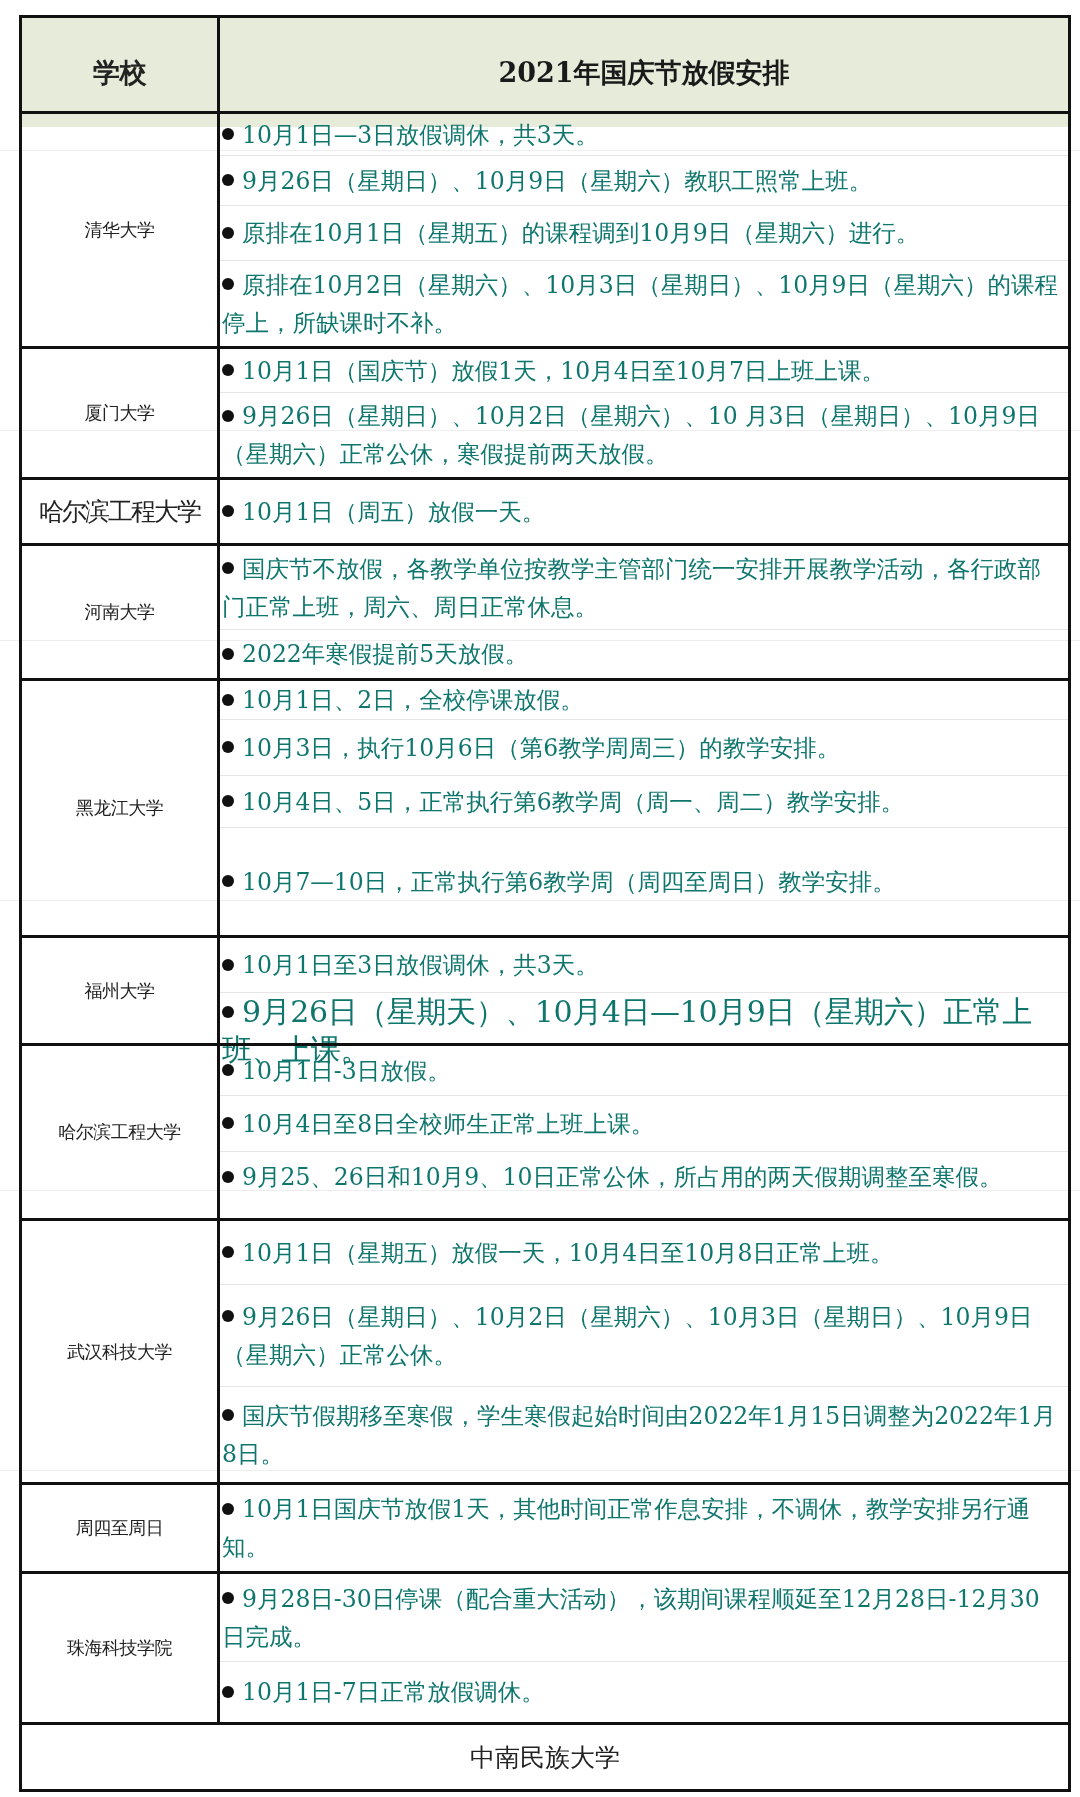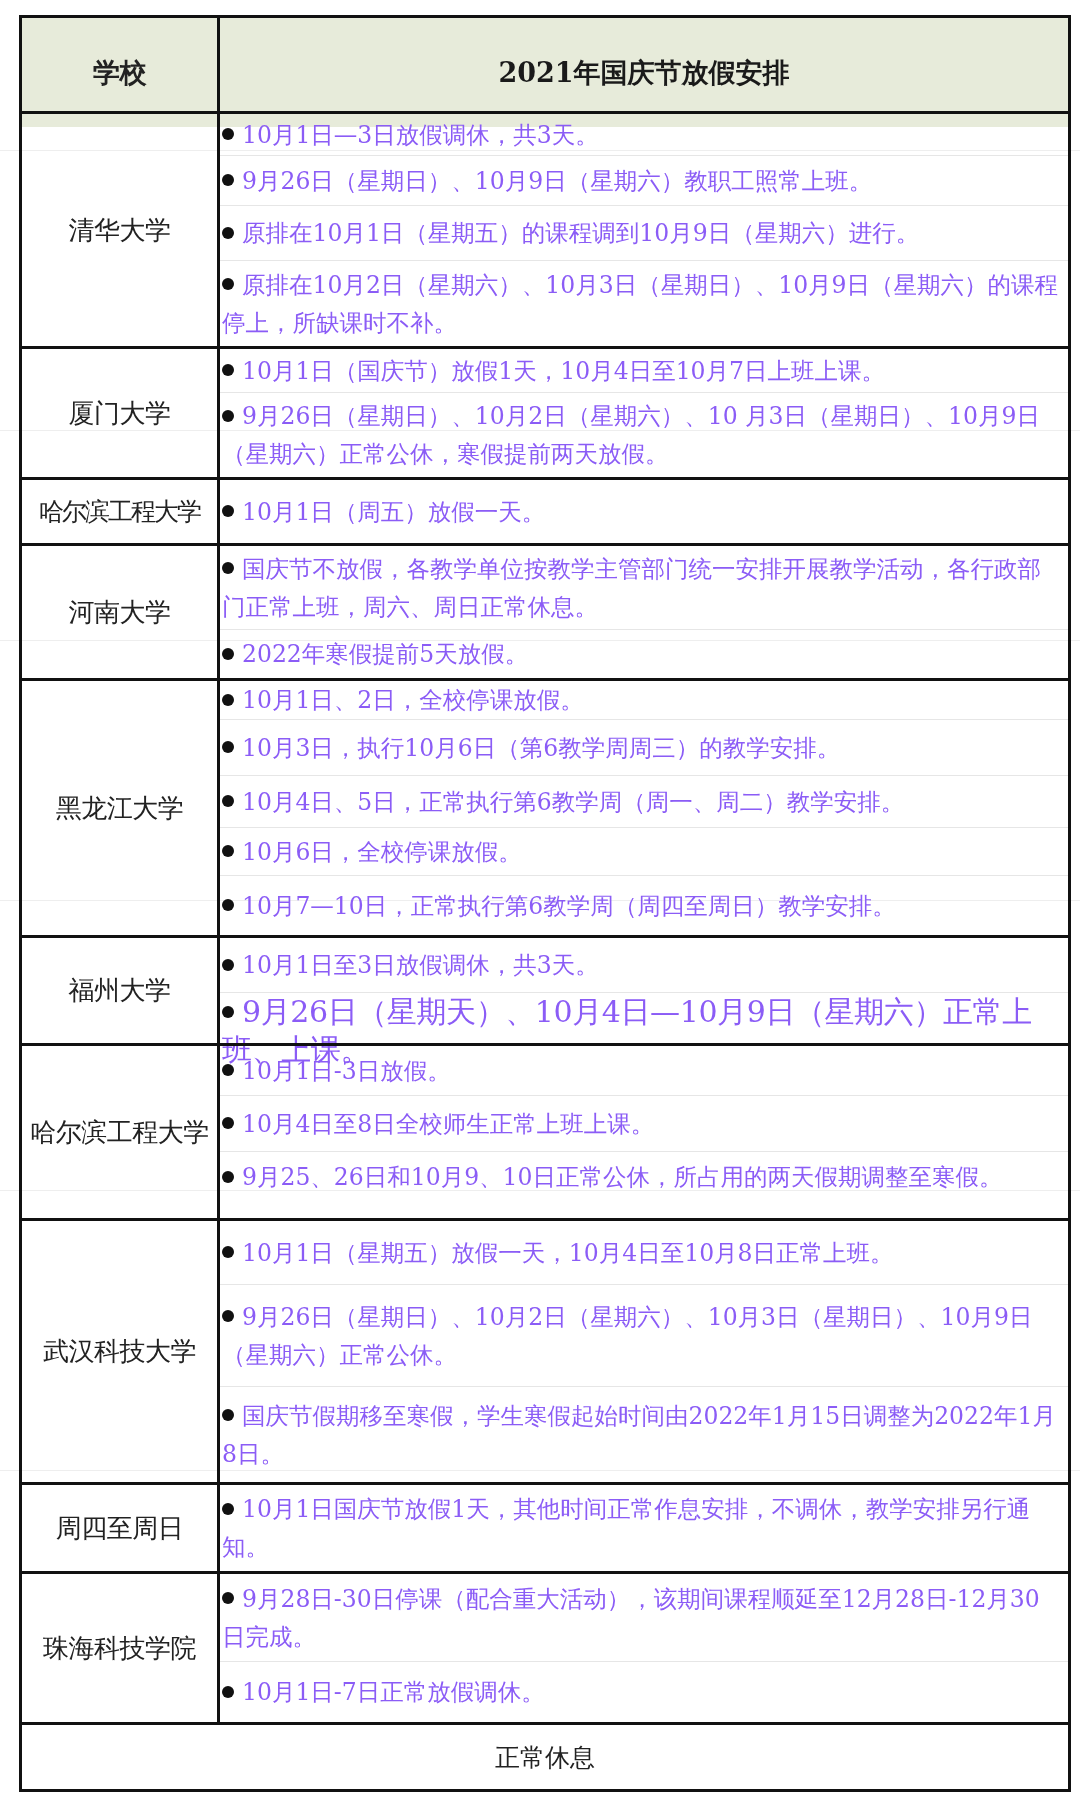--- a/index.html
+++ b/index.html
@@ -5,26 +5,26 @@
   html, body { margin: 0; padding: 0; background: #ffffff; }
   body { width: 1080px; height: 1797px; position: relative; overflow: hidden;
          font-family: "DejaVu Serif", "Liberation Serif", serif; color: #1a1a1a; }
   .page-grid { position: absolute; inset: 0; pointer-events: none; }
   .page-grid .gl { position: absolute; left: 0; right: 0; height: 1px; background: #eeeeee; }
   .table { position: absolute; left: 19px; top: 15px; width: 1052px; height: 1777px;
            border: 3px solid #111; box-sizing: border-box; }
   .row { position: absolute; left: 0; right: 0; border-top: 3px solid #111; box-sizing: border-box; display: flex; }
   .row.first { border-top: none; }
   .school { width: 195px; flex: 0 0 195px; border-right: 3px solid #111; display: flex; align-items: center;
-            justify-content: center; font-family: "DejaVu Sans", "Liberation Sans", sans-serif; font-size: 26px;
+            justify-content: center; font-family: "DejaVu Sans", "Liberation Sans", sans-serif; font-size: 18px;
             color: #222; white-space: nowrap; letter-spacing: -0.5px; }
   .school.tight { font-size: 25px; letter-spacing: -2px; text-align: center; }
   .items { flex: 1; display: flex; flex-direction: column; }
   .item { flex: 1; display: flex; align-items: center; padding: 0 6px 0 2px; box-sizing: border-box;
-          font-size: 23.5px; line-height: 38px; border-bottom: 1px solid #e6e6e6; color: #8b5cf6; }
+          font-size: 23.5px; line-height: 38px; border-bottom: 1px solid #e6e6e6; color: #0f766e; }
   .item:last-child { border-bottom: none; }
   .item .txt { display: block; }
   .bullet { display: inline-block; width: 12px; height: 12px; border-radius: 50%; background: #111;
             margin-right: 8px; vertical-align: middle; position: relative; top: -2px; }
   .header { background: #e7ebda; }
   .header .school { font-weight: bold; font-size: 27px; }
   .header .title { flex: 1; display: flex; align-items: center; justify-content: center; font-weight: bold; font-size: 27px; }
   .footer { display: flex; align-items: center; justify-content: center; font-family: "DejaVu Sans", "Liberation Sans", sans-serif;
             font-size: 25px; color: #222; }
 </style>
@@ -103,23 +103,20 @@
     <div class="items">
       <div class="item" style="flex:0 0 38px">
           <span class="txt"><span class="bullet"></span><span>10月1日、2日，全校停课放假。</span></span>
         </div>
       <div class="item" style="flex:0 0 56px">
           <span class="txt"><span class="bullet"></span><span>10月3日，执行10月6日（第6教学周周三）的教学安排。</span></span>
         </div>
       <div class="item" style="flex:0 0 52px">
           <span class="txt"><span class="bullet"></span><span>10月4日、5日，正常执行第6教学周（周一、周二）教学安排。</span></span>
         </div>
-      <div class="item" style="flex:0 0 48px">
-          <span class="txt"><span class="bullet"></span><span>10月6日，全校停课放假。</span></span>
-        </div>
       <div class="item">
           <span class="txt"><span class="bullet"></span><span>10月7—10日，正常执行第6教学周（周四至周日）教学安排。</span></span>
         </div>
     </div>
   </div>
 
   <div class="row" style="top:917px;height:108px">
     <div class="school">福州大学</div>
     <div class="items">
       <div class="item" style="flex:0 0 55px">
@@ -176,16 +173,16 @@
       <div class="item" style="flex:0 0 88px">
           <span class="txt"><span class="bullet"></span><span>9月28日-30日停课（配合重大活动），该期间课程顺延至12月28日-12月30日完成。</span></span>
         </div>
       <div class="item">
           <span class="txt"><span class="bullet"></span><span>10月1日-7日正常放假调休。</span></span>
         </div>
     </div>
   </div>
 
   <div class="row footer" style="top:1704px;height:67px">
-    <span>正常休息</span>
+    <span>中南民族大学</span>
   </div>
 
 </div>
 
 </body></html>

